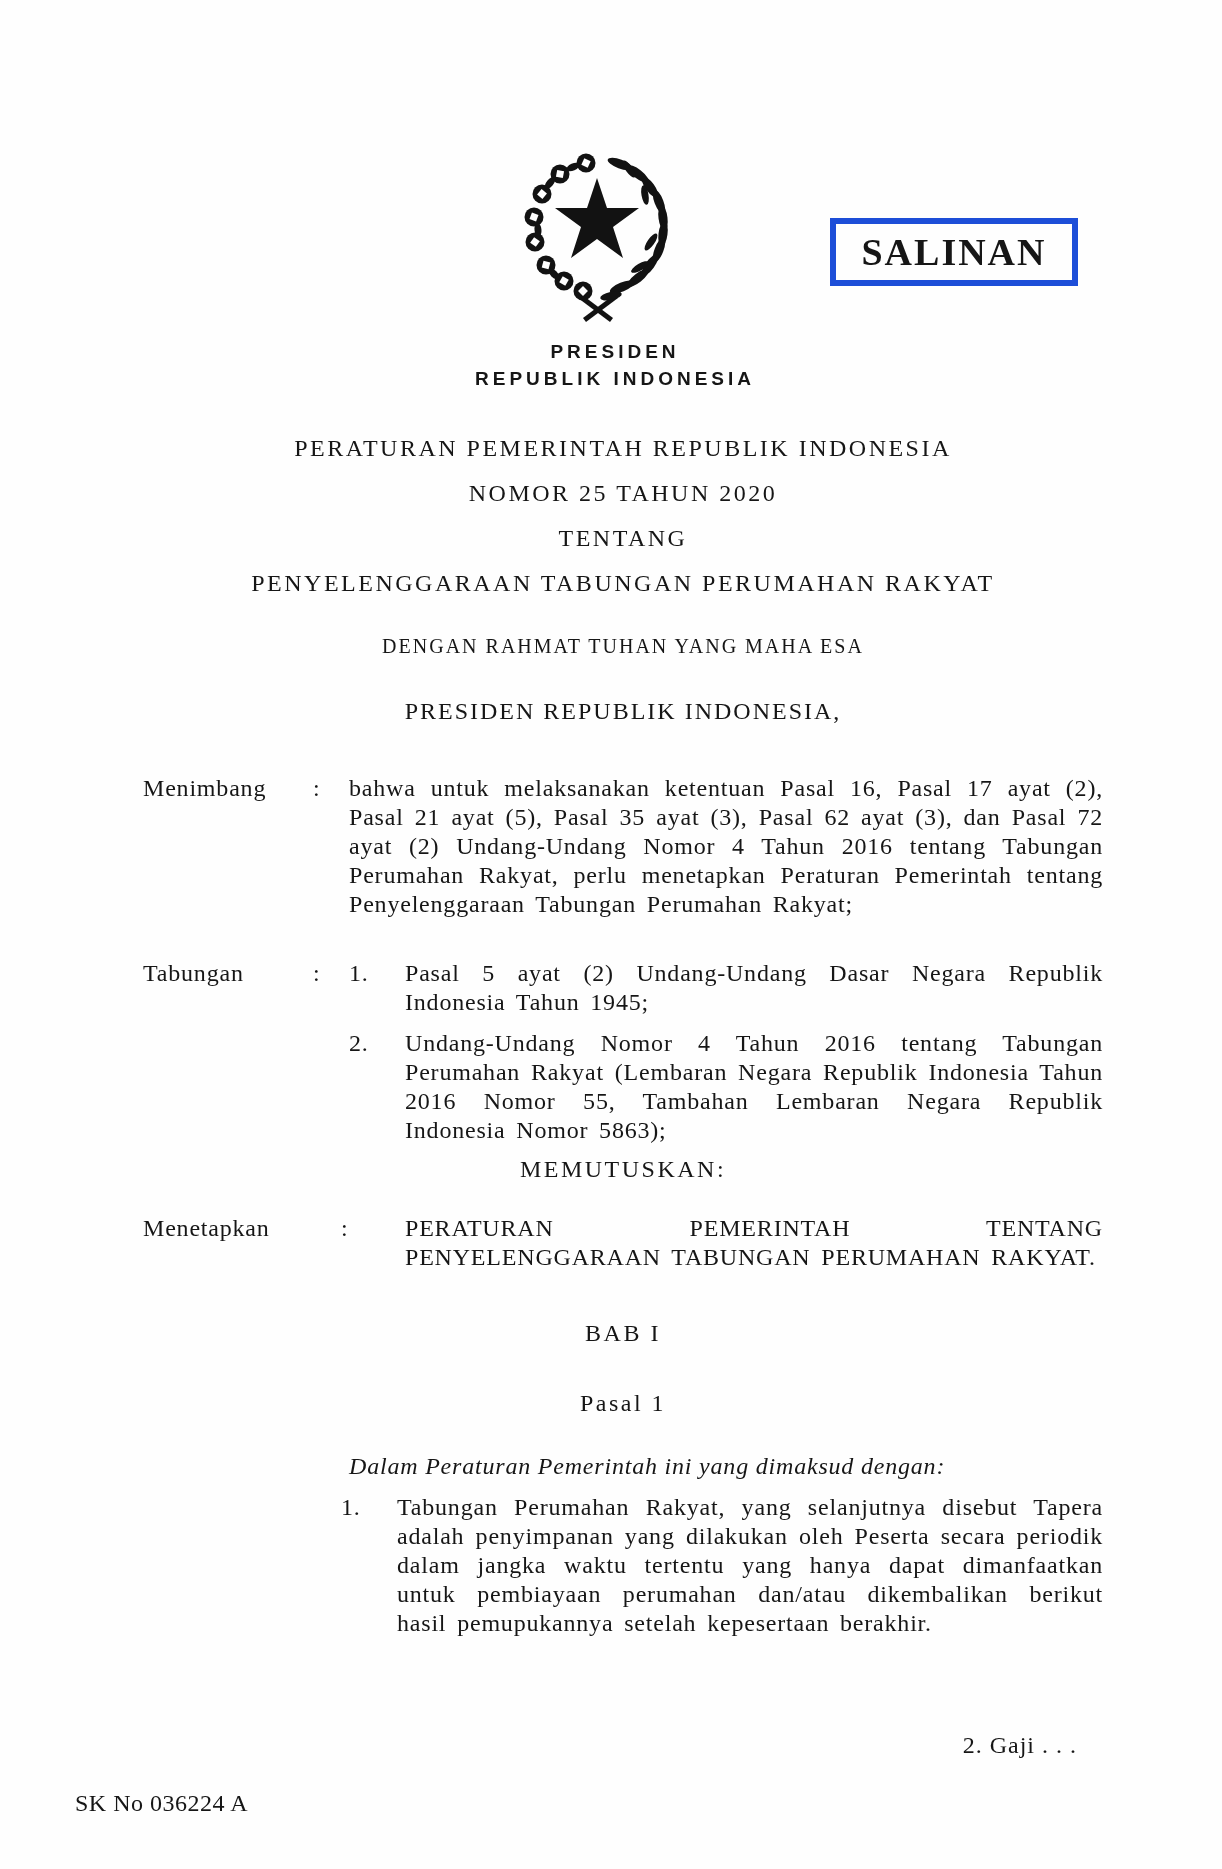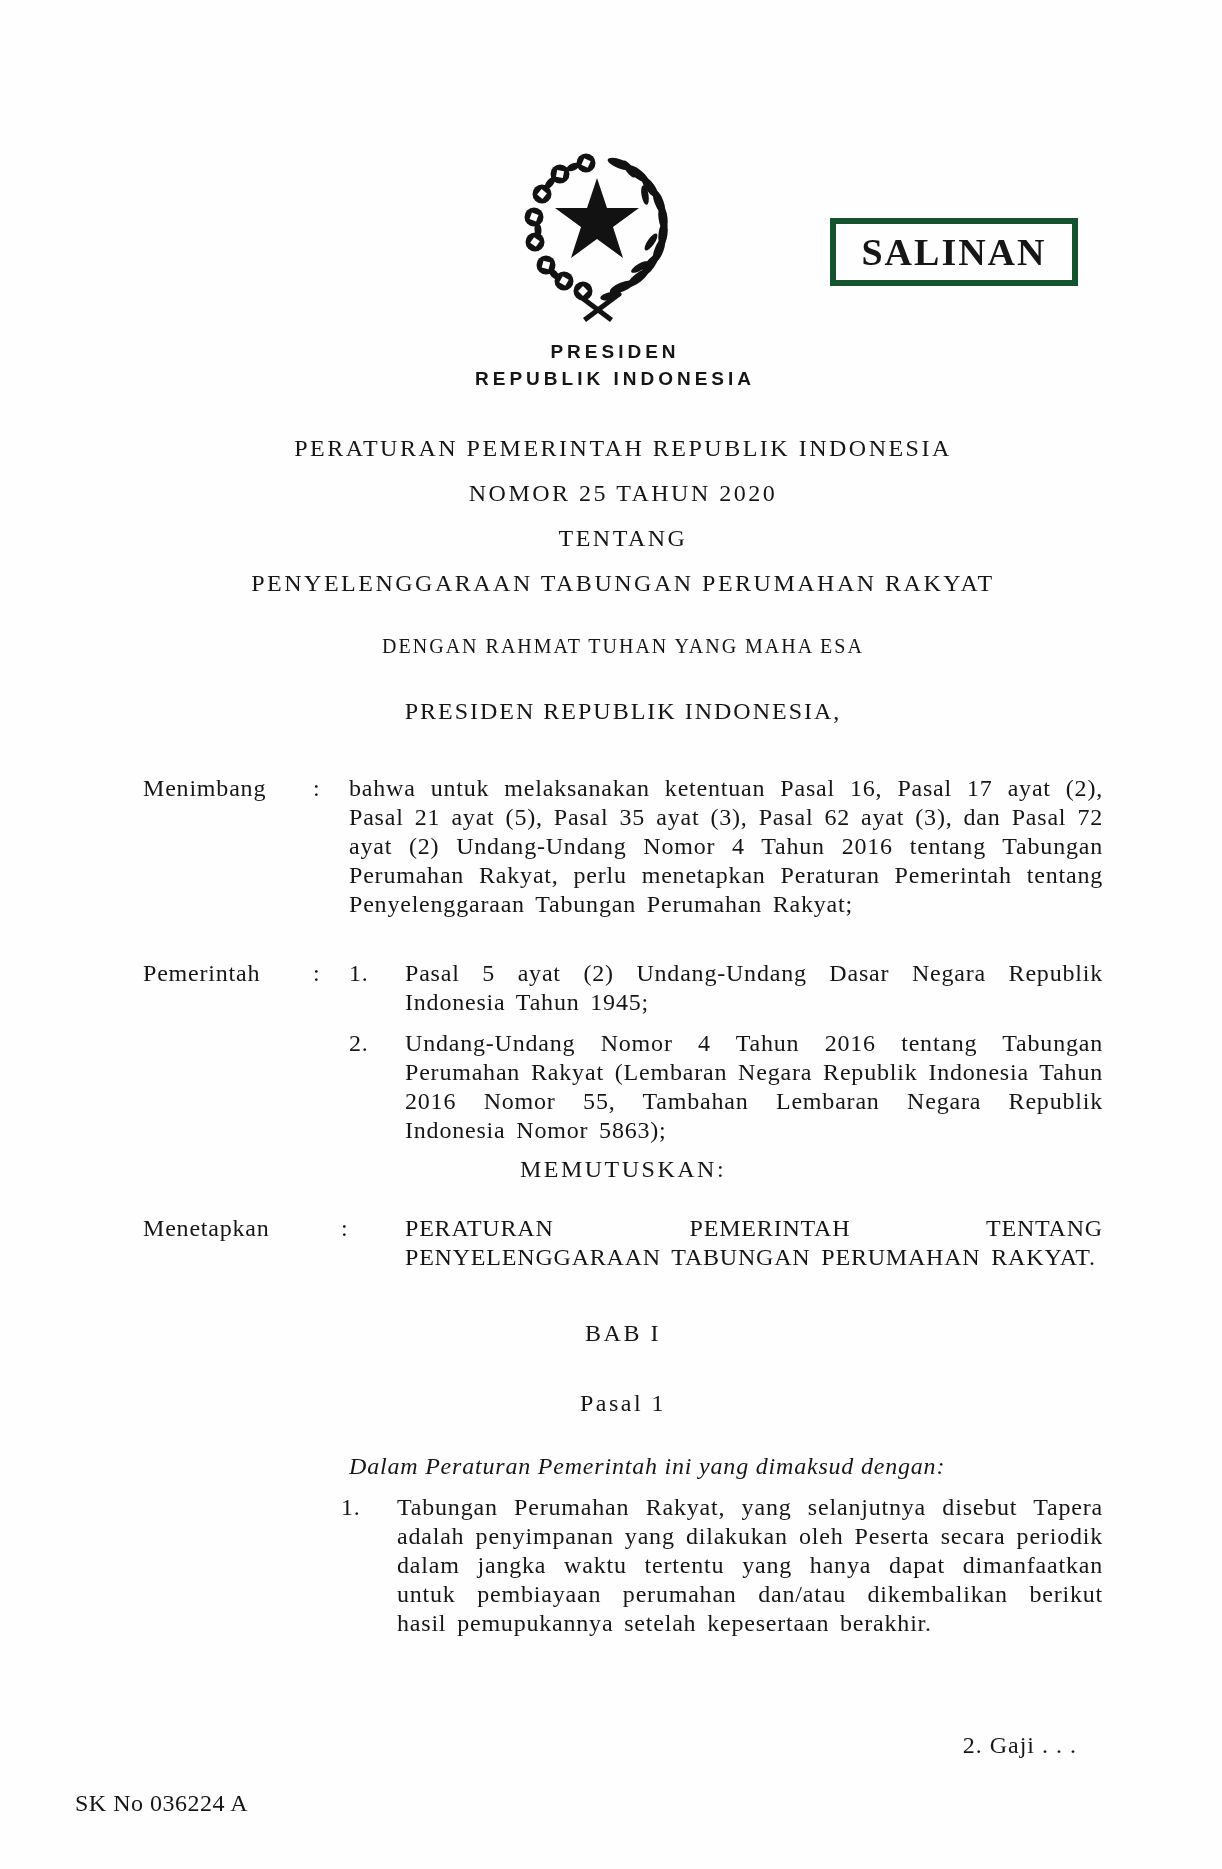--- a/index.html
+++ b/index.html
@@ -30,21 +30,21 @@
     font-weight: bold;
     font-size: 19px;
     line-height: 27px;
     letter-spacing: 4px;
     transform: translateX(4px);
   }
   .stamp-box {
     position: absolute;
     left: 830px; top: 218px;
     width: 236px; height: 56px;
-    border: 6px solid #14532d;
+    border: 6px solid #1d4ed8;
     display: flex; align-items: center; justify-content: center;
     font-family: "Liberation Serif", serif;
     font-weight: bold;
     font-size: 38px;
     letter-spacing: 2px;
   }
   
   .doc-title {
     margin-top: 34px;
     text-align: center;
@@ -189,21 +189,21 @@
   <div class="invocation">DENGAN RAHMAT TUHAN YANG MAHA ESA</div>
   <div class="authority">PRESIDEN REPUBLIK INDONESIA,</div>
 
   <div class="labeled-row mt-menimbang">
     <div class="row-label">Menimbang</div>
     <div class="row-colon">:</div>
     <div class="row-text">bahwa untuk melaksanakan ketentuan Pasal 16, Pasal 17 ayat (2), Pasal 21 ayat (5), Pasal 35 ayat (3), Pasal 62 ayat (3), dan Pasal 72 ayat (2) Undang-Undang Nomor 4 Tahun 2016 tentang Tabungan Perumahan Rakyat, perlu menetapkan Peraturan Pemerintah tentang Penyelenggaraan Tabungan Perumahan Rakyat;</div>
   </div>
 
   <div class="labeled-row mt-mengingat">
-    <div class="row-label">Pemerintah</div>
+    <div class="row-label">Tabungan</div>
     <div class="row-colon">:</div>
     <div>
       <div class="num-item">
         <div class="item-no">1.</div>
         <div class="item-text">Pasal 5 ayat (2) Undang-Undang Dasar Negara Republik Indonesia Tahun 1945;</div>
       </div>
       <div class="num-item">
         <div class="item-no">2.</div>
         <div class="item-text">Undang-Undang Nomor 4 Tahun 2016 tentang Tabungan Perumahan Rakyat (Lembaran Negara Republik Indonesia Tahun 2016 Nomor 55, Tambahan Lembaran Negara Republik Indonesia Nomor 5863);</div>
       </div>

